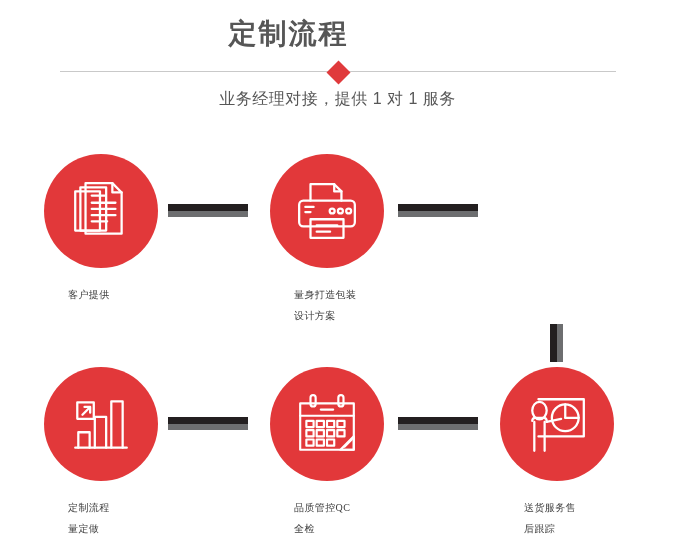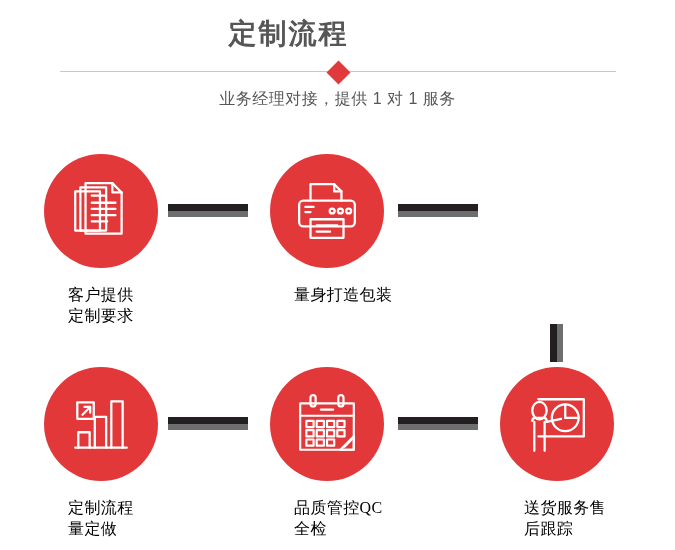--- a/index.html
+++ b/index.html
@@ -122,22 +122,22 @@
     display: block;
   }
   .step-label {
     position: absolute;
     left: 28px;
     top: 144px;
     width: 160px;
     text-align: left;
     padding-left: 40px;
     box-sizing: border-box;
-    font-size: 16px;
-    color: #000000;
+    font-size: 10px;
+    color: #404040;
     line-height: 21px;
     letter-spacing: 0.4px;
   }
   .step-label .line2 { display: block; }
 
   
   .conn-h {
     position: absolute;
     width: 80px;
     height: 13px;
@@ -216,21 +216,20 @@
             <line x1="23" y1="17" x2="36" y2="17"></line>
             <line x1="23" y1="24" x2="46" y2="24"></line>
             <line x1="23" y1="30" x2="46" y2="30"></line>
             <line x1="23" y1="36" x2="46" y2="36"></line>
             <line x1="23" y1="42" x2="38" y2="42"></line>
           </g>
         </svg>
       </div>
       <div class="step-label">
         <span>客户提供</span>
-        <span class="line2">定制要求</span>
       </div>
     </div>
 
     <div class="conn-h" id="conn-r1-a">
       <div class="bar"></div>
       <div class="shadow"></div>
     </div>
 
     <div class="flow-step col-2">
       <div class="step-circle">
@@ -245,20 +244,21 @@
             <circle cx="45" cy="32" r="2.4"></circle>
             <circle cx="53" cy="32" r="2.4"></circle>
             <path d="M16 40 h32 v18 h-32 z"></path>
             <line x1="22" y1="46" x2="42" y2="46"></line>
             <line x1="22" y1="52" x2="35" y2="52"></line>
           </g>
         </svg>
       </div>
       <div class="step-label">
         <span>量身打造包装</span>
+        <span class="line2">设计方案</span>
       </div>
     </div>
 
     <div class="conn-h" id="conn-r1-b">
       <div class="bar"></div>
       <div class="shadow"></div>
     </div>
 
   </div>
 

